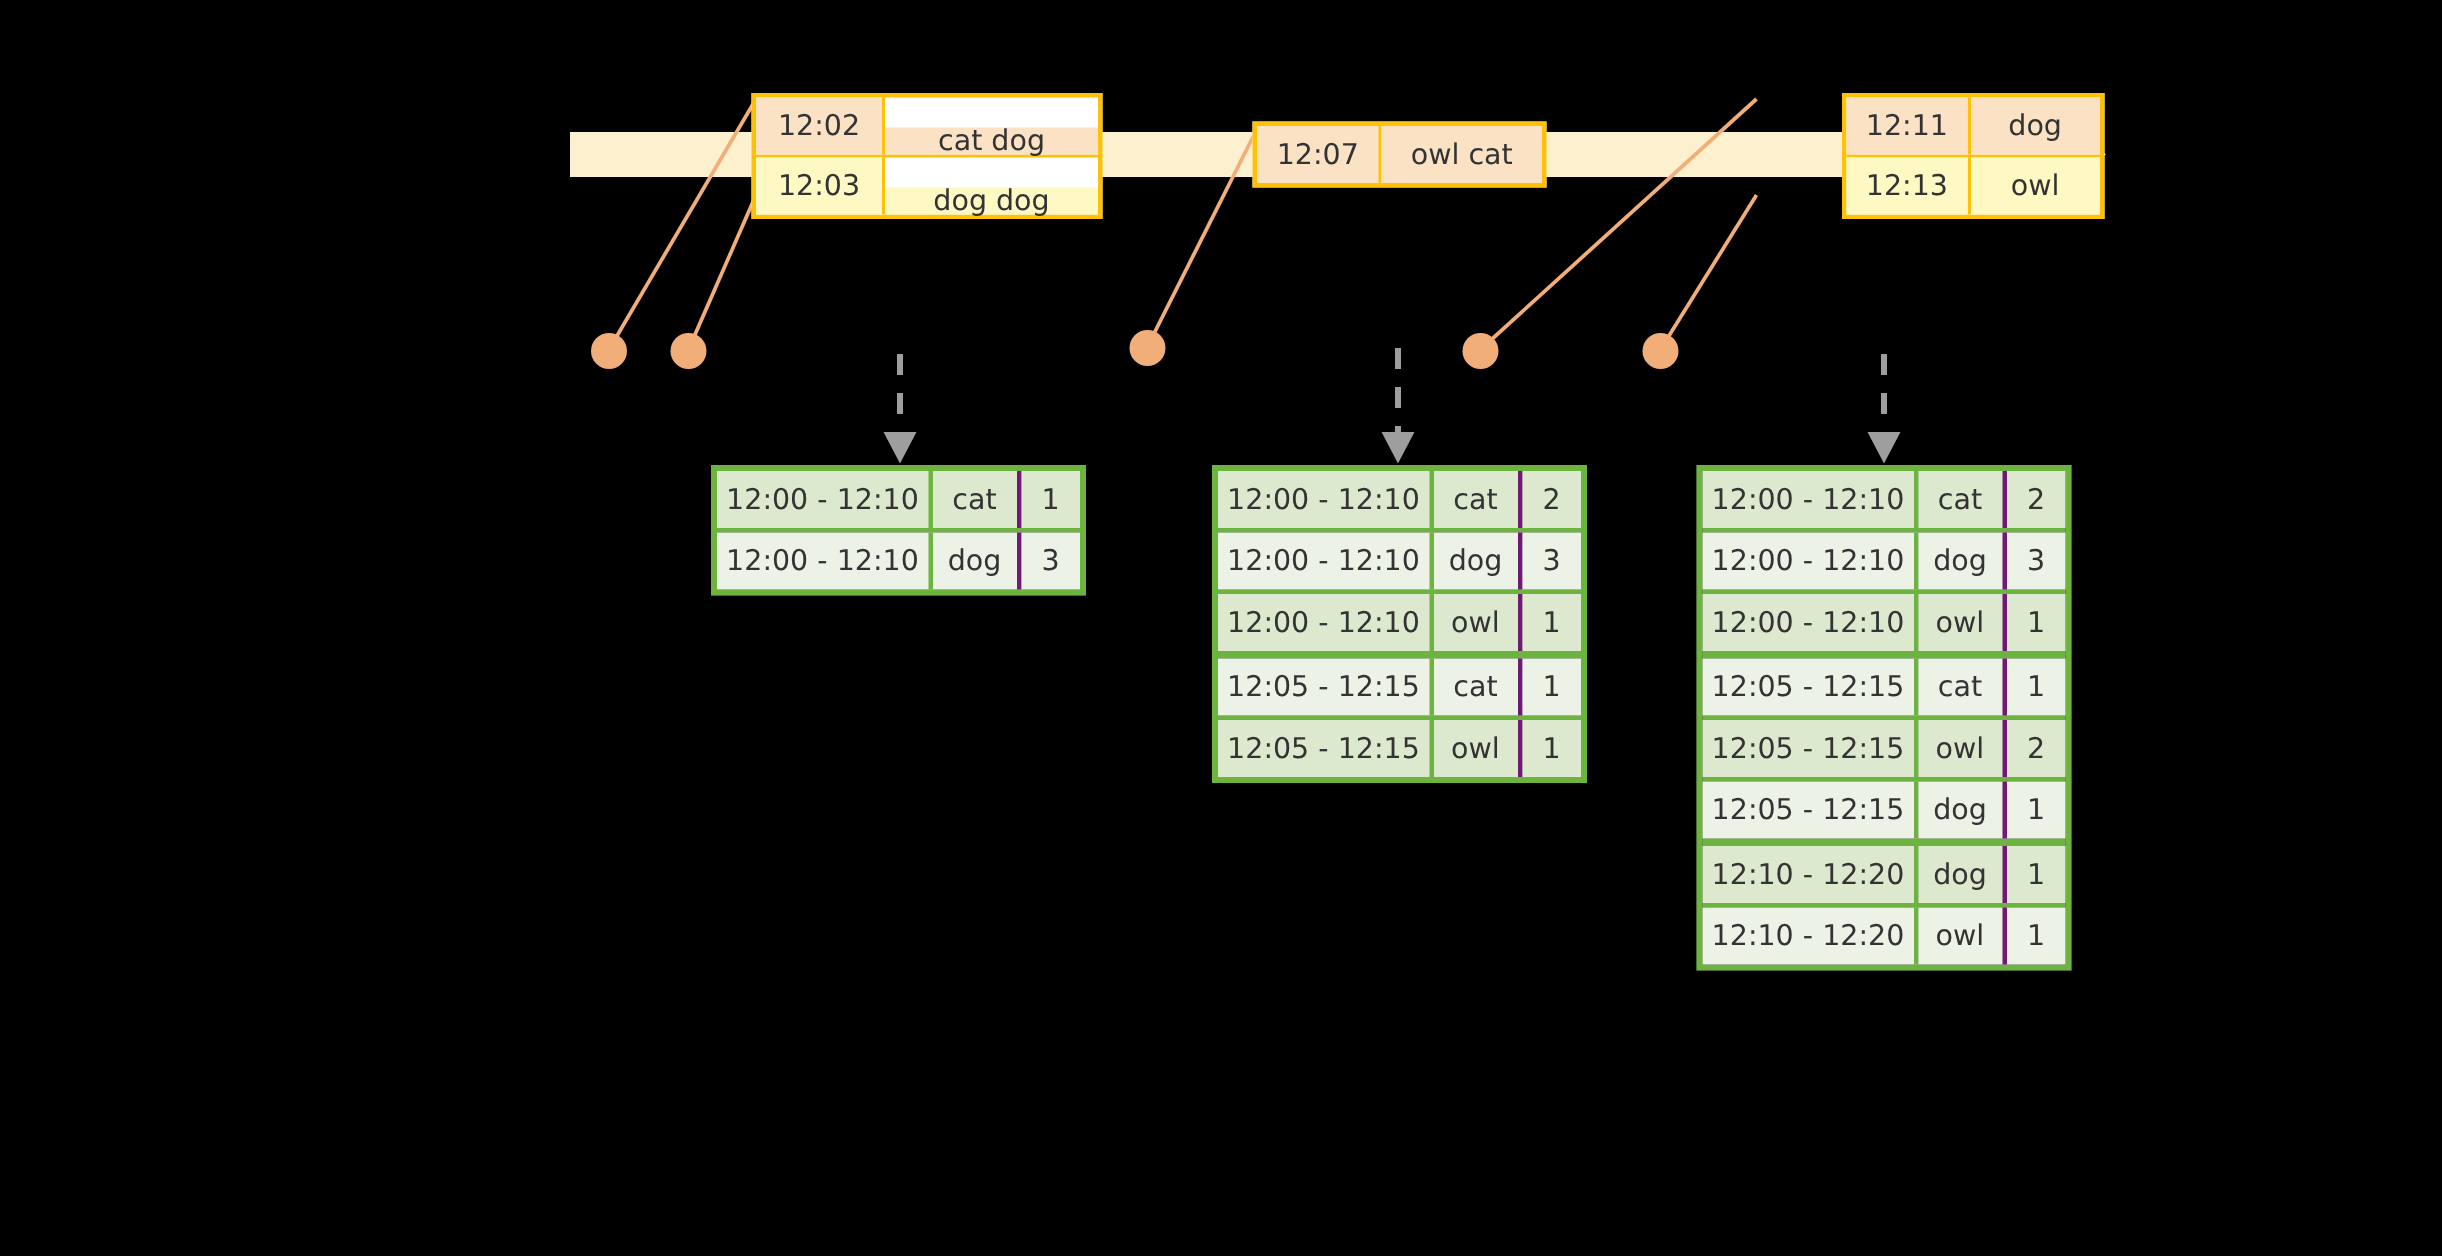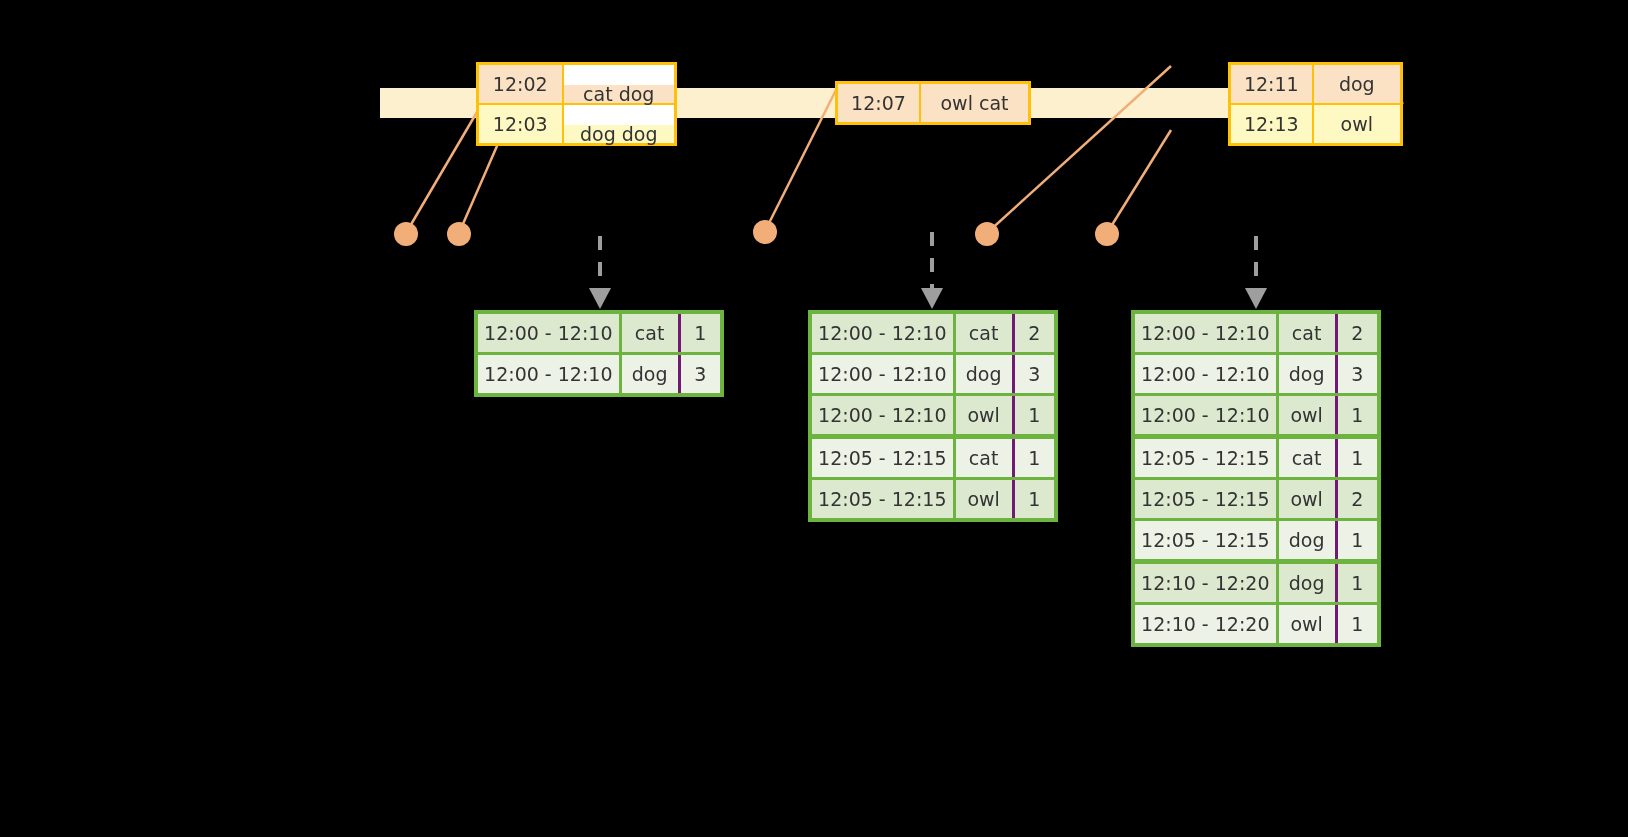--- a/index.html
+++ b/index.html
@@ -69,21 +69,21 @@
   }
   .ev-time {
     width: 86px;
     border-right: 2px solid #ffc107;
   }
   .ev-text {
     padding: 0 14px;
     flex: 1 1 auto;
   }
 
-  #event-group-1 { left: 476px; top: 62px; width: 201px; }
+  #event-group-1 { left: 501px; top: 62px; width: 234px; }
   #event-group-1 .ev-text { width: 112px; margin-top: 20px; }
   #event-group-2 { left: 835px; top: 81px; width: 196px; text-align: right; }
   #event-group-2 .ev-text { width: 110px; }
   #event-group-3 { left: 1228px; top: 62px; width: 175px; }
   #event-group-3 .ev-text { width: 89px; }
 
   
   #connectors {
     position: absolute;
     left: 0;

